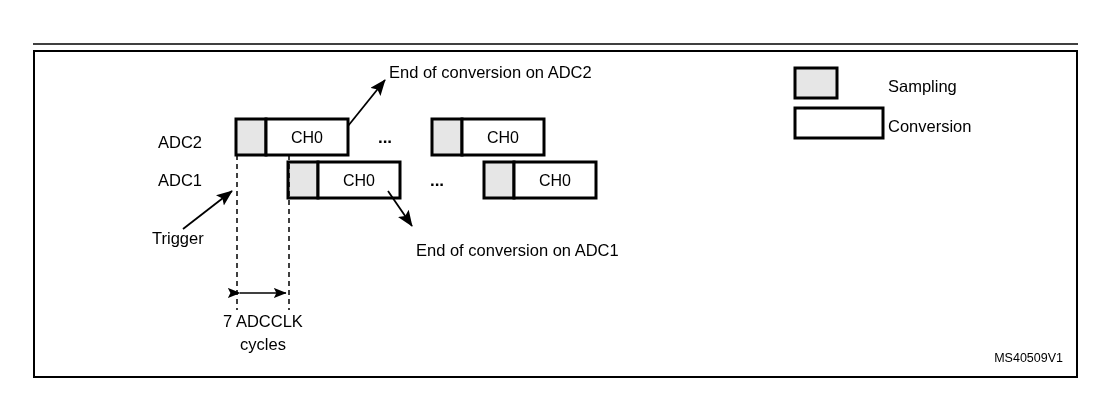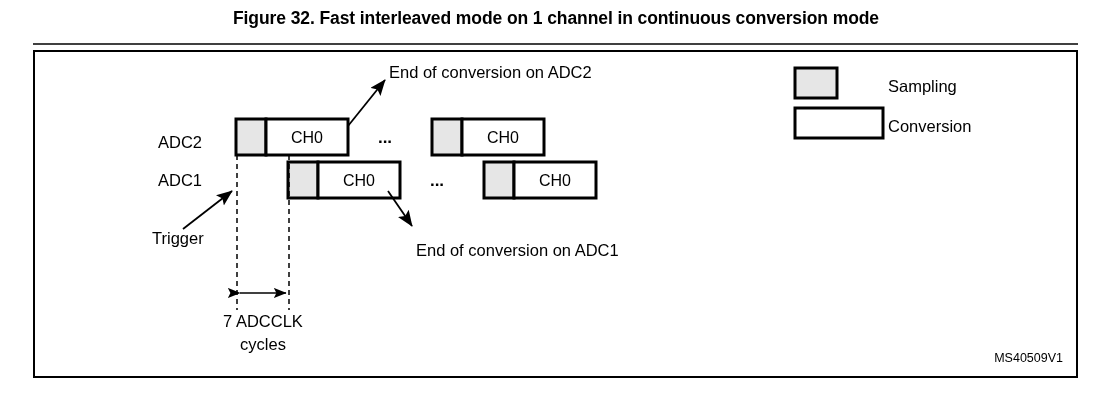--- a/index.html
+++ b/index.html
@@ -92,21 +92,20 @@
     stroke: #000000;
     stroke-width: 1.6;
     fill: none;
   }
 </style>
 </head>
 <body>
 
 <div id="page">
 
-  <div class="figure-title">Figure 32. Fast interleaved mode on 1 channel in continuous conversion mode</div>
 
   <div class="figure-frame"></div>
 
   <svg class="diagram" viewBox="0 0 1114 405">
 
     <line class="divider" x1="33" y1="44" x2="1078" y2="44"></line>
 
     <text class="txt" x="158" y="148">ADC2</text>
     <text class="txt" x="158" y="186">ADC1</text>
 

